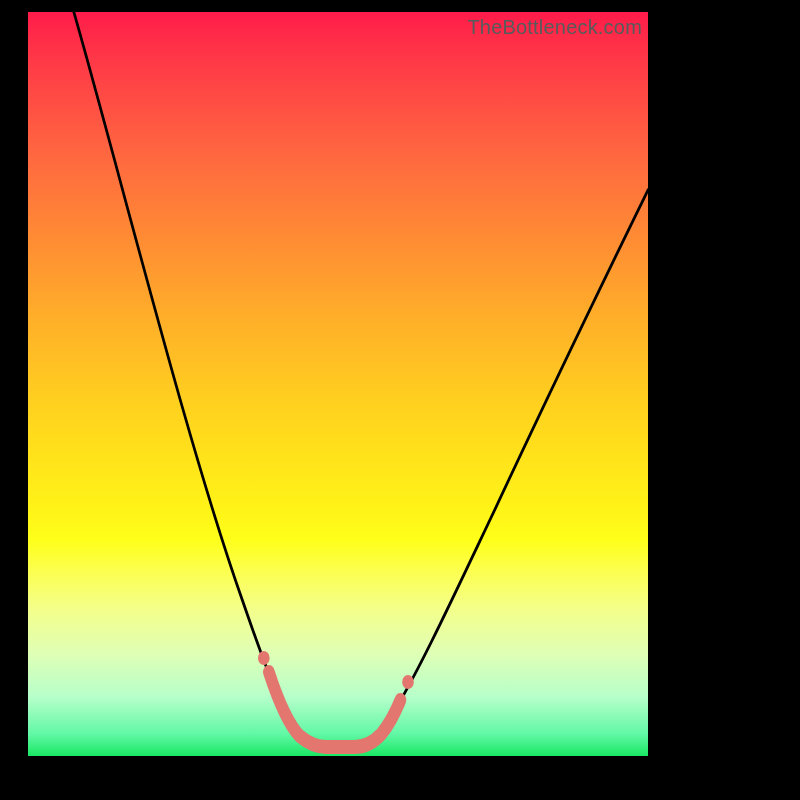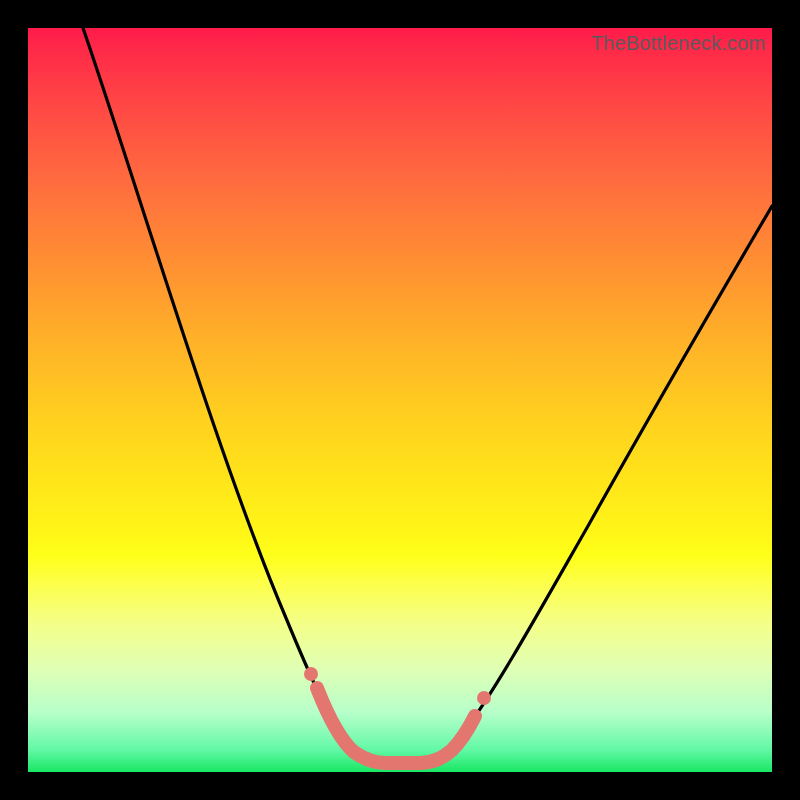--- a/index.html
+++ b/index.html
@@ -13,22 +13,22 @@
   }
   .frame {
     position: relative;
     width: 800px;
     height: 800px;
     background: #000;
   }
   .plot-area {
     position: absolute;
     left: 28px;
-    top: 28px;
-    width: 744px;
+    top: 12px;
+    width: 620px;
     height: 744px;
     
     background: linear-gradient(
       to bottom,
       #ff1b4a 0%,
       #ff2a48 3%,
       #ff4645 10%,
       #ff6a3f 20%,
       #ff8a34 30%,
       #ffae29 41%,

